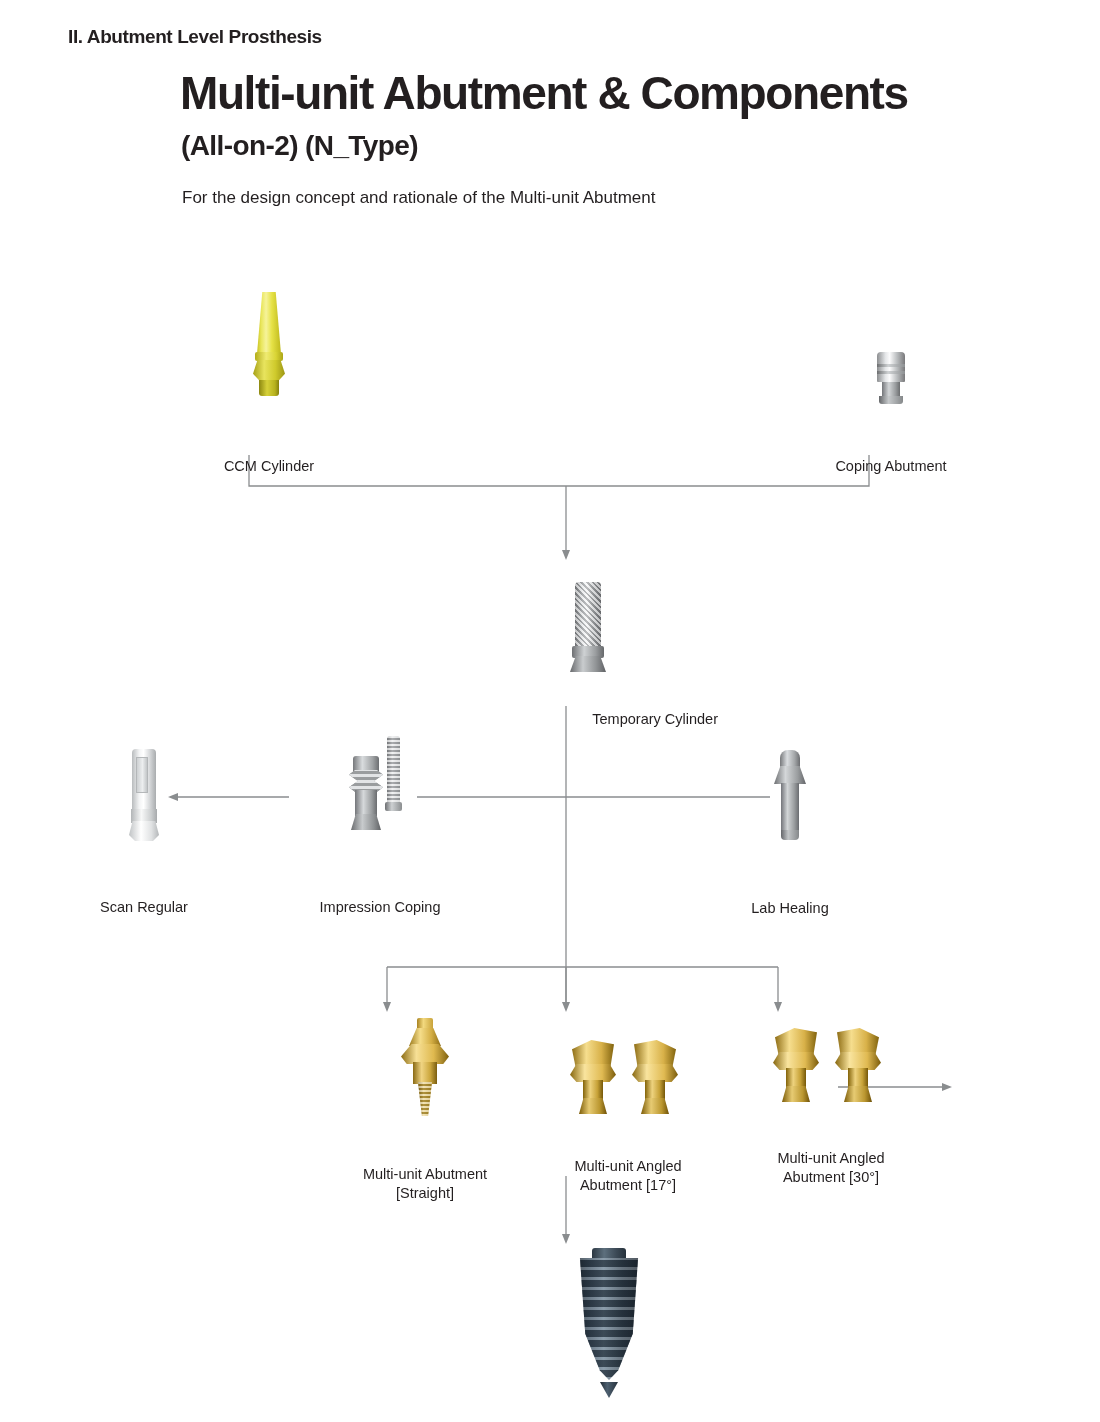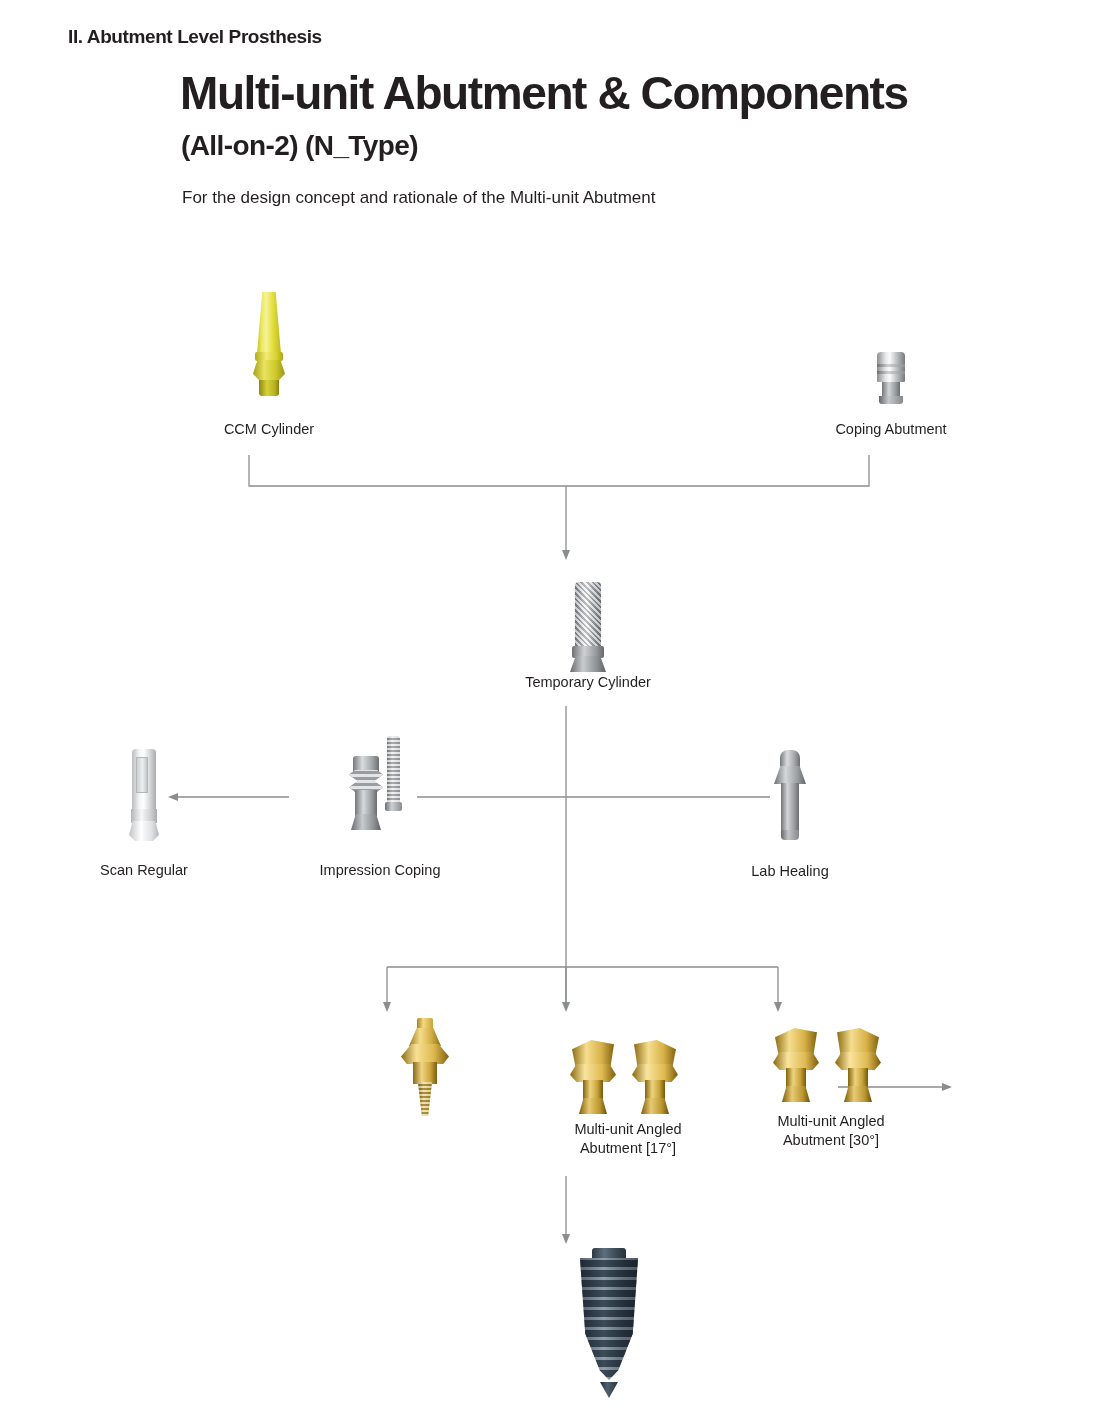--- a/index.html
+++ b/index.html
@@ -78,20 +78,21 @@
   .node .caption {
     position: absolute;
     width: 260px;
     left: 50%;
     transform: translateX(-50%);
     text-align: center;
     font-size: 14.5px;
     line-height: 19px;
     color: #231f20;
     white-space: pre-line;
+    margin-top: 37px;
   }
   .art {
     position: absolute;
     left: 50%;
     transform: translateX(-50%);
     bottom: 0;
   }
 
   
 
@@ -495,21 +496,21 @@
     </div>
     <div class="caption" style="top:68px;">Coping Abutment</div>
   </div>
 
   <div class="node" style="left:566px; top:578px; width:44px; height:128px;">
     <div class="art tempcyl" style="bottom:30px;">
       <div class="shaft"></div>
         <div class="collar"></div>
         <div class="flare"></div>
     </div>
-    <div class="caption" style="top:95px;">Temporary Cylinder</div>
+    <div class="caption" style="top:95px;text-align:right;">Temporary Cylinder</div>
   </div>
 
   <div class="node" style="left:122px; top:745px; width:44px; height:140px;">
     <div class="art scanab" style="bottom:38px;">
       <div class="top"></div>
         <div class="flat"></div>
         <div class="mid"></div>
         <div class="base"></div>
     </div>
     <div class="caption" style="top:116px;">Scan Regular</div>
@@ -538,20 +539,22 @@
   </div>
 
   <div class="node" style="left:387px; top:1018px; width:76px; height:156px;">
     <div class="art mua" style="bottom:48px;">
       <div class="screwtop"></div>
         <div class="cone"></div>
         <div class="collar"></div>
       <div class="waist"></div>
         <div class="thread"></div>
     </div>
+    <div class="caption" style="top:110px;">Multi-unit Abutment
+[Straight]</div>
   </div>
 
   <div class="node" style="left:566px; top:1030px; width:124px; height:146px;">
     <div class="art angled" style="bottom:56px;">
       <div class="piece left">
         <div class="a-top"></div>
           <div class="a-collar"></div>
           <div class="a-waist"></div>
           <div class="a-base"></div>
       </div>

